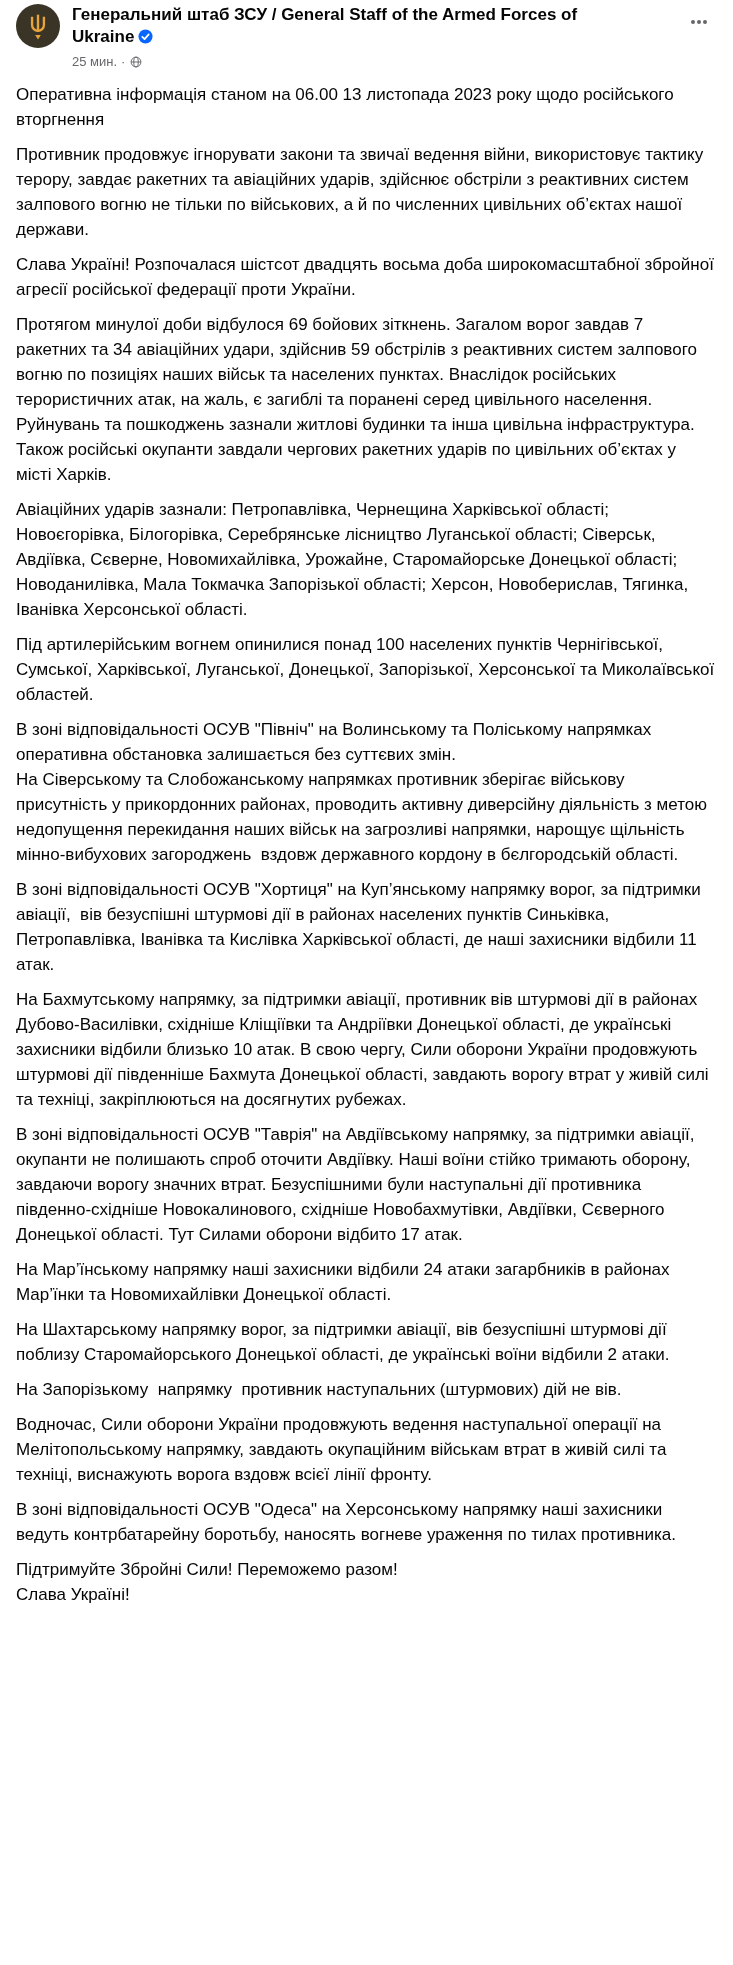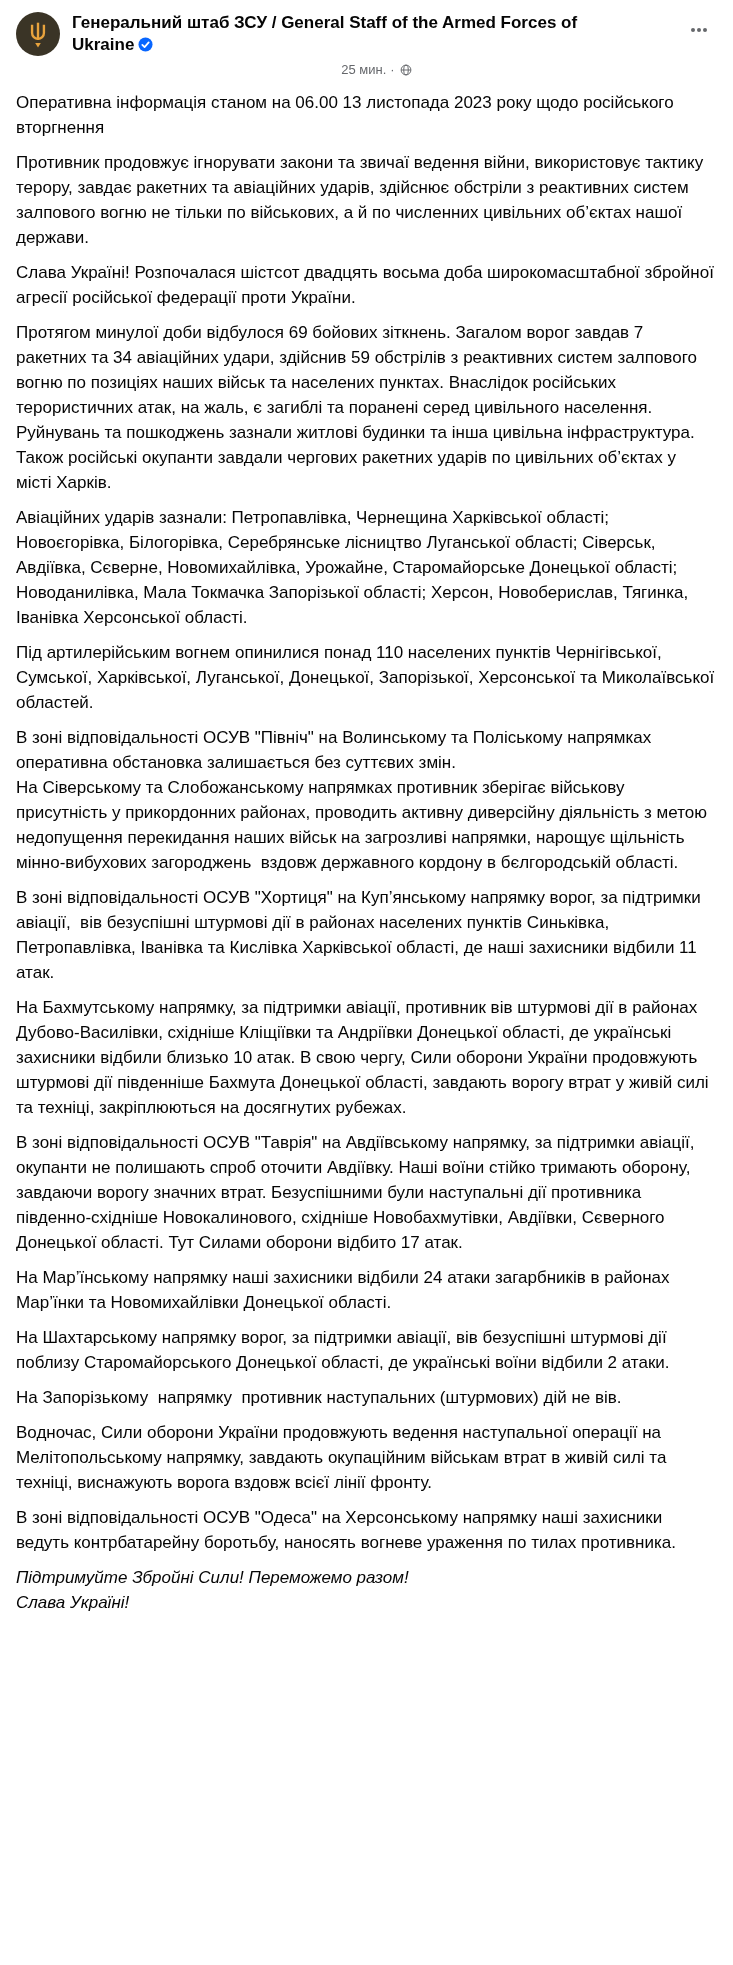--- a/index.html
+++ b/index.html
@@ -9,21 +9,21 @@
     color: #050505;
     -webkit-font-smoothing: antialiased;
   }
   .post {
     width: 733px;
     background: #ffffff;
   }
   .post-header {
     display: flex;
     align-items: flex-start;
-    padding: 12px 16px 0 16px;
+    padding: 4px 16px 0 16px;
   }
   .avatar {
     width: 44px;
     height: 44px;
     border-radius: 50%;
     background: #3A3426;
     display: flex;
     align-items: center;
     justify-content: center;
     flex-shrink: 0;
@@ -48,21 +48,20 @@
     margin-left: 4px;
   }
   .timestamp-row {
     display: flex;
     align-items: center;
     gap: 4px;
     margin-top: 4px;
     font-size: 13px;
     line-height: 16px;
     color: #65676B;
-    justify-content: center;
   }
   .timestamp-row .ts-link { cursor: pointer; }
   .globe-icon { display: inline-flex; margin-left: 1px; }
   .more-button {
     margin-left: auto;
     width: 36px;
     height: 36px;
     border-radius: 50%;
     display: flex;
     align-items: center;
@@ -74,21 +73,21 @@
     padding: 12px 16px 8px 16px;
     font-size: 17px;
     line-height: 25px;
     color: #050505;
   }
   .post-body p {
     margin: 0 1px 10px 0;
     white-space: pre-wrap;
     overflow-wrap: break-word;
   }
-  .post-body p:last-child { margin-bottom: 0; font-style: italic; }
+  .post-body p:last-child { margin-bottom: 0; }
 </style>
 </head>
 <body>
 
 <div class="post">
 
   <div class="post-header">
 
     <div class="avatar">
       <span style="display:inline-flex;">
@@ -137,21 +136,21 @@
     </div>
 
   </div>
 
   <div class="post-body">
     <p>Оперативна інформація станом на 06.00 13 листопада 2023 року щодо російського вторгнення</p>
     <p>Противник продовжує ігнорувати закони та звичаї ведення війни, використовує тактику терору, завдає ракетних та авіаційних ударів, здійснює обстріли з реактивних систем залпового вогню не тільки по військових, а й по численних цивільних об’єктах нашої держави.</p>
     <p>Слава Україні! Розпочалася шістсот двадцять восьма доба широкомасштабної збройної агресії російської федерації проти України.</p>
     <p>Протягом минулої доби відбулося 69 бойових зіткнень. Загалом ворог завдав 7 ракетних та 34 авіаційних удари, здійснив 59 обстрілів з реактивних систем залпового вогню по позиціях наших військ та населених пунктах. Внаслідок російських терористичних атак, на жаль, є загиблі та поранені серед цивільного населення. Руйнувань та пошкоджень зазнали житлові будинки та інша цивільна інфраструктура. Також російські окупанти завдали чергових ракетних ударів по цивільних об’єктах у місті Харків.</p>
     <p>Авіаційних ударів зазнали: Петропавлівка, Чернещина Харківської області; Новоєгорівка, Білогорівка, Серебрянське лісництво Луганської області; Сіверськ, Авдіївка, Сєверне, Новомихайлівка, Урожайне, Старомайорське Донецької області; Новоданилівка, Мала Токмачка Запорізької області; Херсон, Новоберислав, Тягинка, Іванівка Херсонської області.</p>
-    <p>Під артилерійським вогнем опинилися понад 110 населених пунктів Чернігівської, Сумської, Харківської, Луганської, Донецької, Запорізької, Херсонської та Миколаївської областей.</p>
+    <p>Під артилерійським вогнем опинилися понад 100 населених пунктів Чернігівської, Сумської, Харківської, Луганської, Донецької, Запорізької, Херсонської та Миколаївської областей.</p>
     <p>В зоні відповідальності ОСУВ "Північ" на Волинському та Поліському напрямках оперативна обстановка залишається без суттєвих змін.
 На Сіверському та Слобожанському напрямках противник зберігає військову присутність у прикордонних районах, проводить активну диверсійну діяльність з метою недопущення перекидання наших військ на загрозливі напрямки, нарощує щільність мінно-вибухових загороджень  вздовж державного кордону в бєлгородській області.</p>
     <p>В зоні відповідальності ОСУВ "Хортиця" на Куп’янському напрямку ворог, за підтримки авіації,  вів безуспішні штурмові дії в районах населених пунктів Синьківка, Петропавлівка, Іванівка та Кислівка Харківської області, де наші захисники відбили 11 атак.</p>
     <p>На Бахмутському напрямку, за підтримки авіації, противник вів штурмові дії в районах Дубово-Василівки, східніше Кліщіївки та Андріївки Донецької області, де українські захисники відбили близько 10 атак. В свою чергу, Сили оборони України продовжують штурмові дії південніше Бахмута Донецької області, завдають ворогу втрат у живій силі та техніці, закріплюються на досягнутих рубежах.</p>
     <p>В зоні відповідальності ОСУВ "Таврія" на Авдіївському напрямку, за підтримки авіації, окупанти не полишають спроб оточити Авдіївку. Наші воїни стійко тримають оборону, завдаючи ворогу значних втрат. Безуспішними були наступальні дії противника південно-східніше Новокалинового, східніше Новобахмутівки, Авдіївки, Сєверного Донецької області. Тут Силами оборони відбито 17 атак.</p>
     <p>На Мар’їнському напрямку наші захисники відбили 24 атаки загарбників в районах Мар’їнки та Новомихайлівки Донецької області.</p>
     <p>На Шахтарському напрямку ворог, за підтримки авіації, вів безуспішні штурмові дії поблизу Старомайорського Донецької області, де українські воїни відбили 2 атаки.</p>
     <p>На Запорізькому  напрямку  противник наступальних (штурмових) дій не вів.</p>
     <p>Водночас, Сили оборони України продовжують ведення наступальної операції на Мелітопольському напрямку, завдають окупаційним військам втрат в живій силі та техніці, виснажують ворога вздовж всієї лінії фронту.</p>
     <p>В зоні відповідальності ОСУВ "Одеса" на Херсонському напрямку наші захисники ведуть контрбатарейну боротьбу, наносять вогневе ураження по тилах противника.</p>

